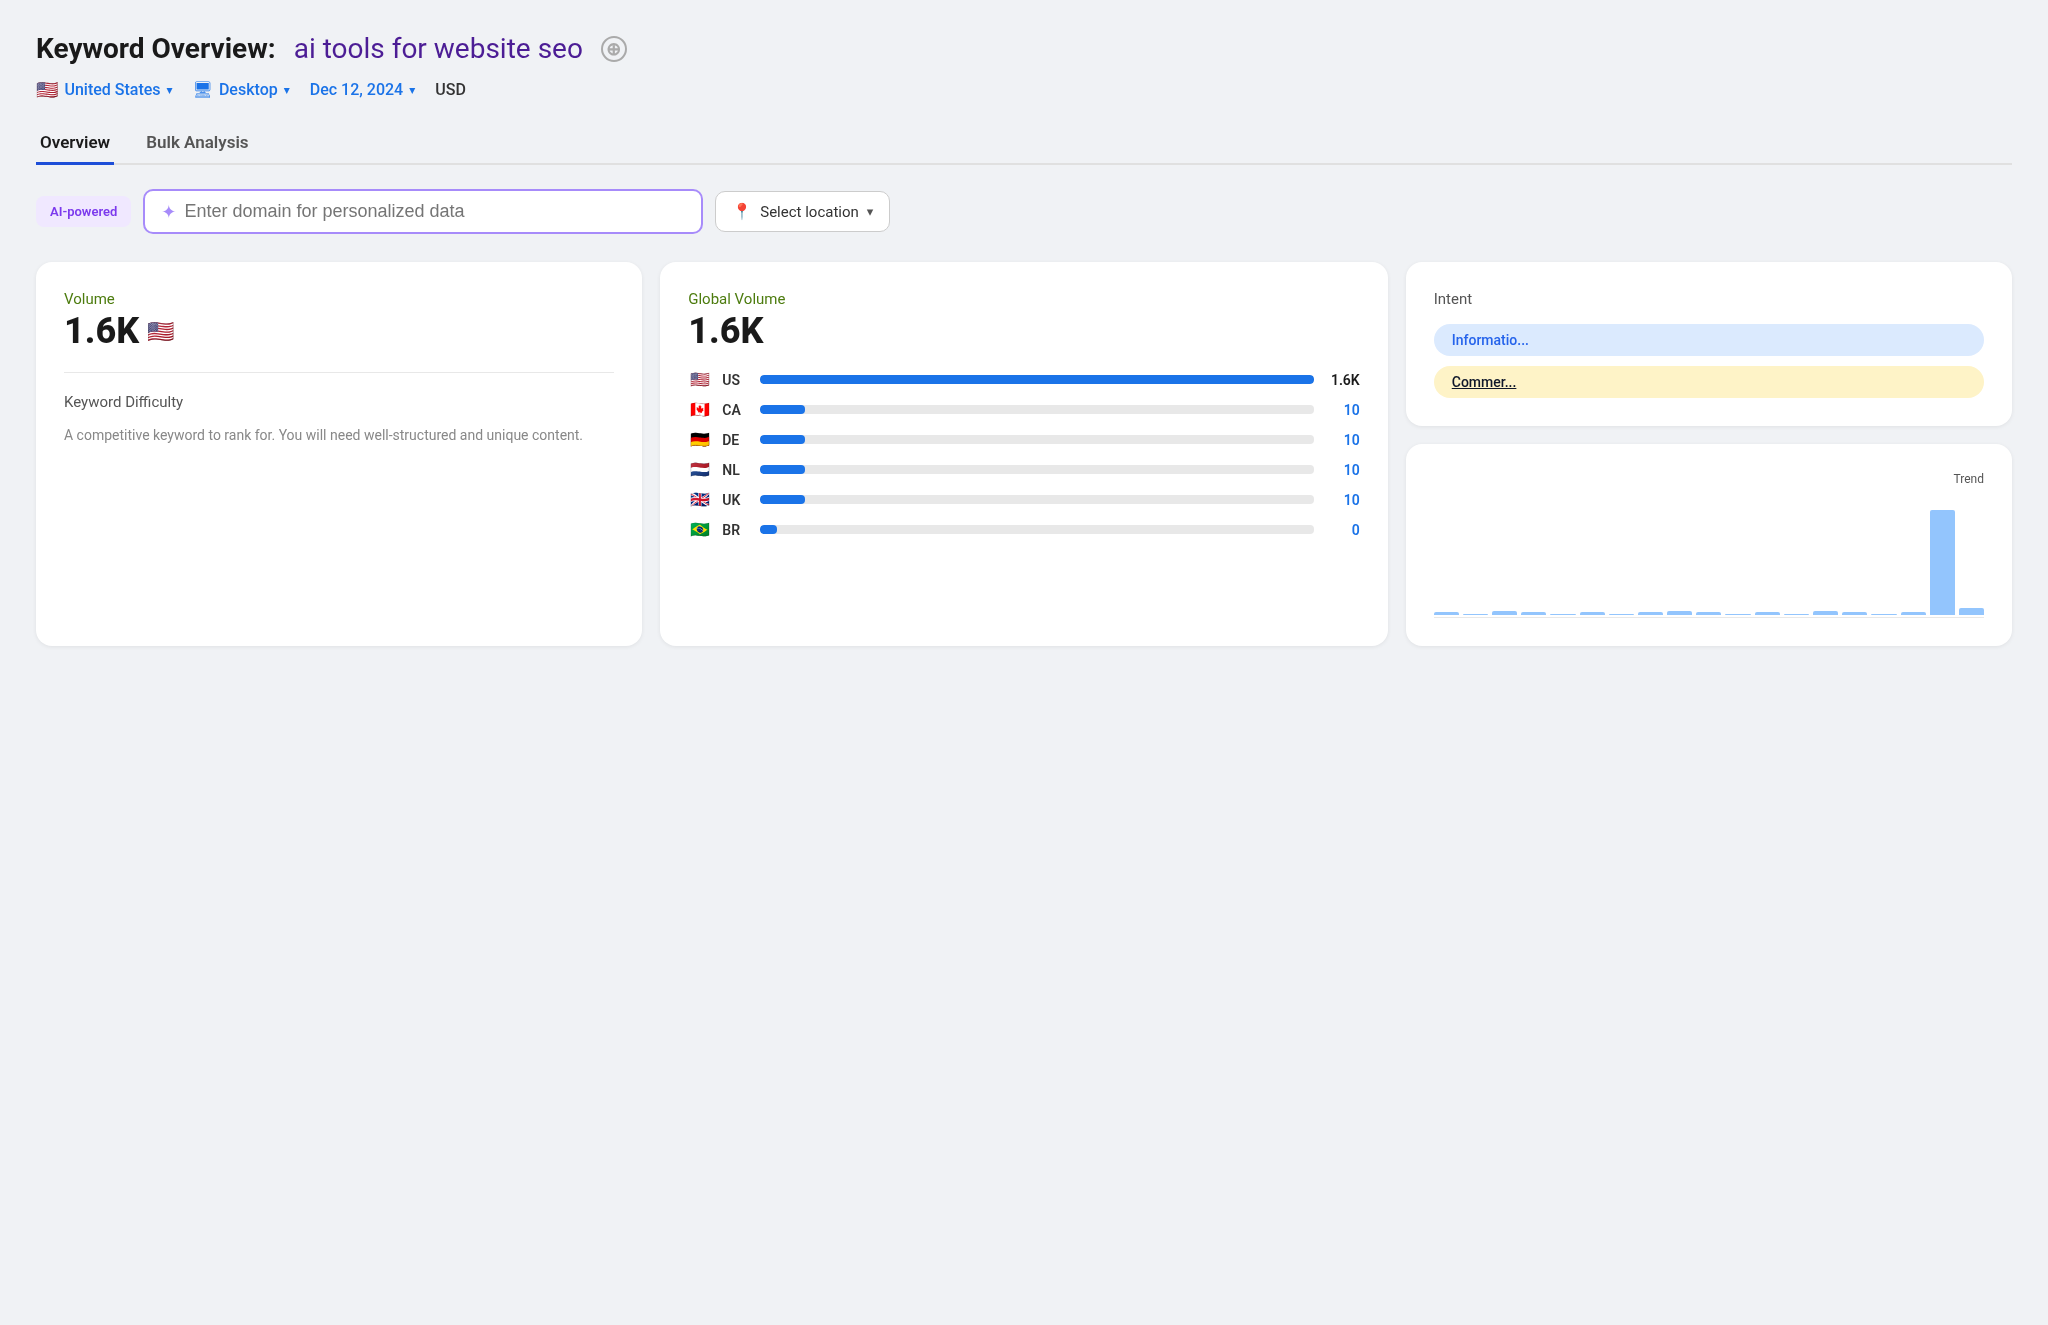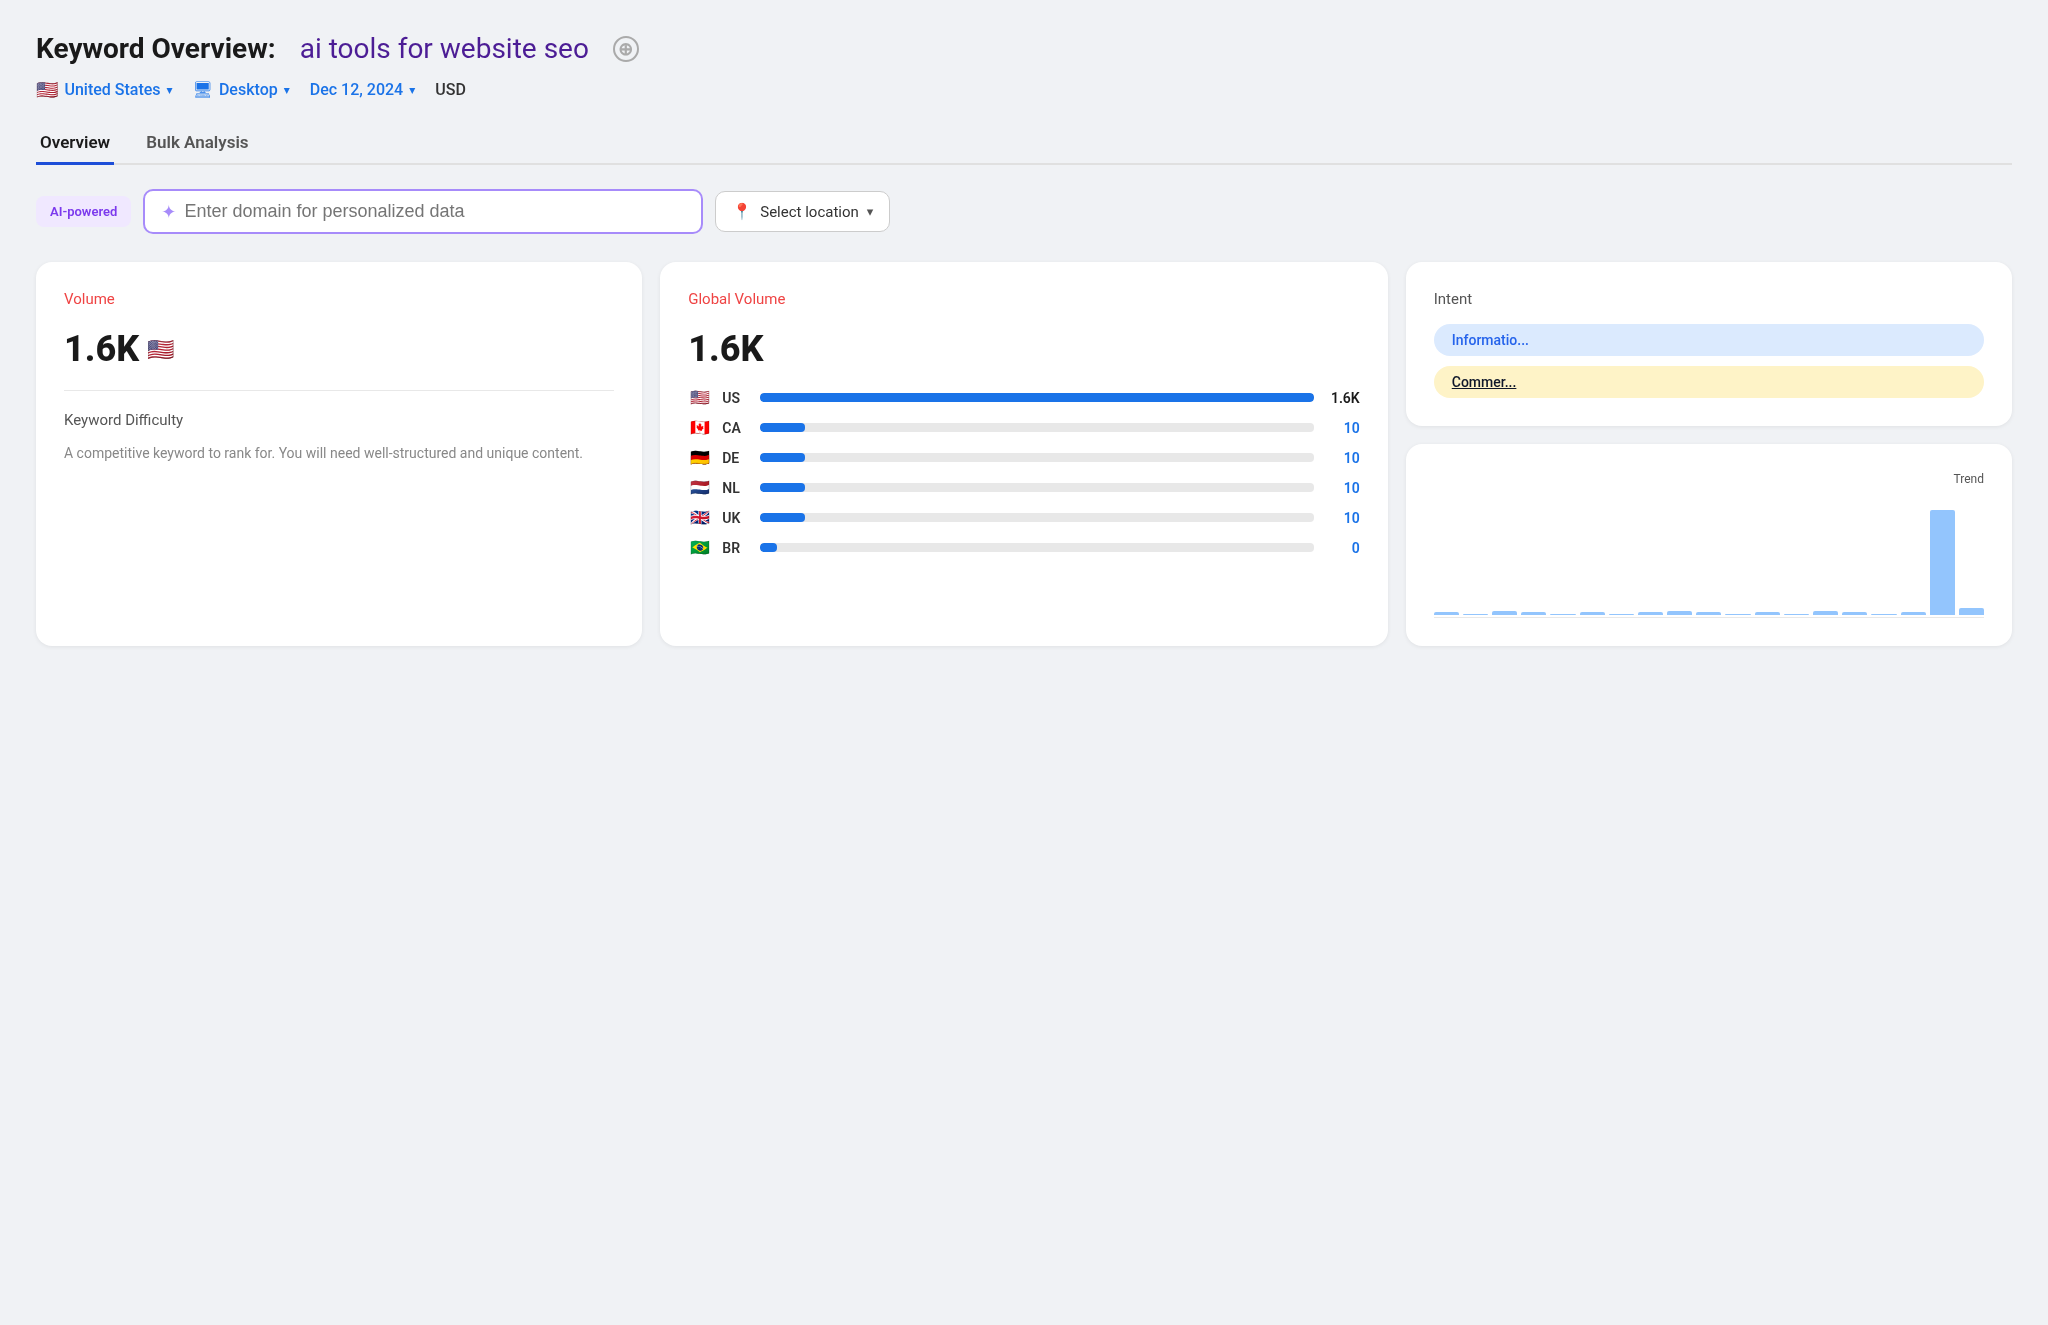--- a/index.html
+++ b/index.html
@@ -9,21 +9,21 @@
       padding: 32px 36px;
       min-height: 100vh;
     }
     .header-title {
       font-size: 28px;
       font-weight: 700;
       color: #1a1a1a;
       margin-bottom: 14px;
       display: flex;
       align-items: center;
-      gap: 24px;
+      gap: 18px;
       text-align: right;
     }
     .header-title .keyword-part {
       color: #4c1d95;
       font-weight: 400;
     }
     .header-title .add-icon {
       width: 26px;
       height: 26px;
       border-radius: 50%;
@@ -150,22 +150,22 @@
       gap: 18px;
     }
     .card {
       background: #fff;
       border-radius: 16px;
       padding: 28px 28px 28px 28px;
       box-shadow: 0 1px 4px rgba(0,0,0,0.07);
     }
     .card-label {
       font-size: 15px;
-      color: #ef4444;
-      margin-bottom: 20px;
+      color: #4d7c0f;
+      margin-bottom: 2px;
       font-weight: 400;
     }
     .card-value {
       font-size: 36px;
       font-weight: 800;
       color: #1a1a1a;
       display: flex;
       align-items: center;
       gap: 8px;
     }

